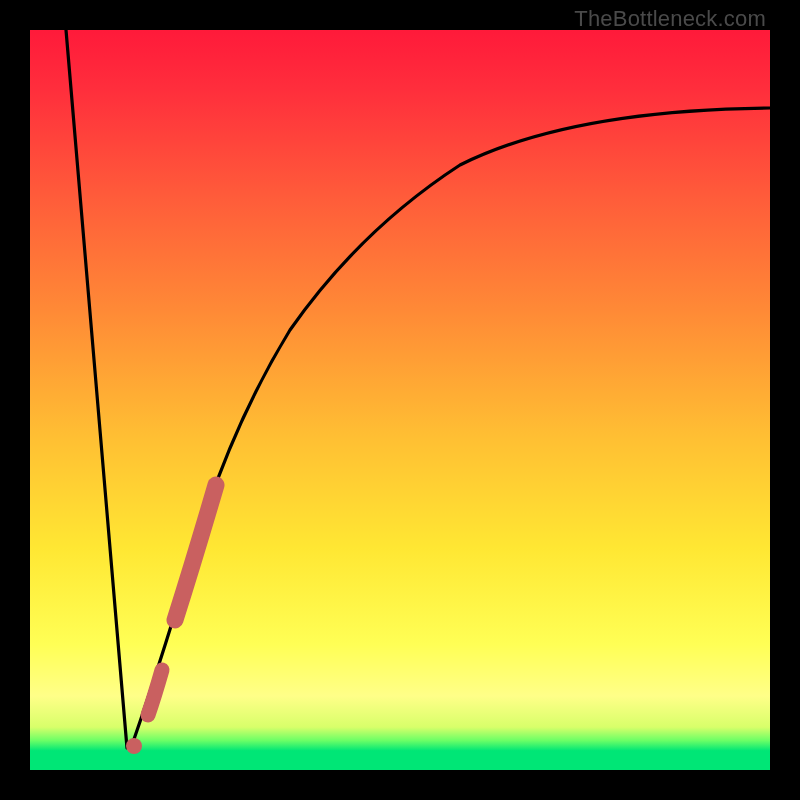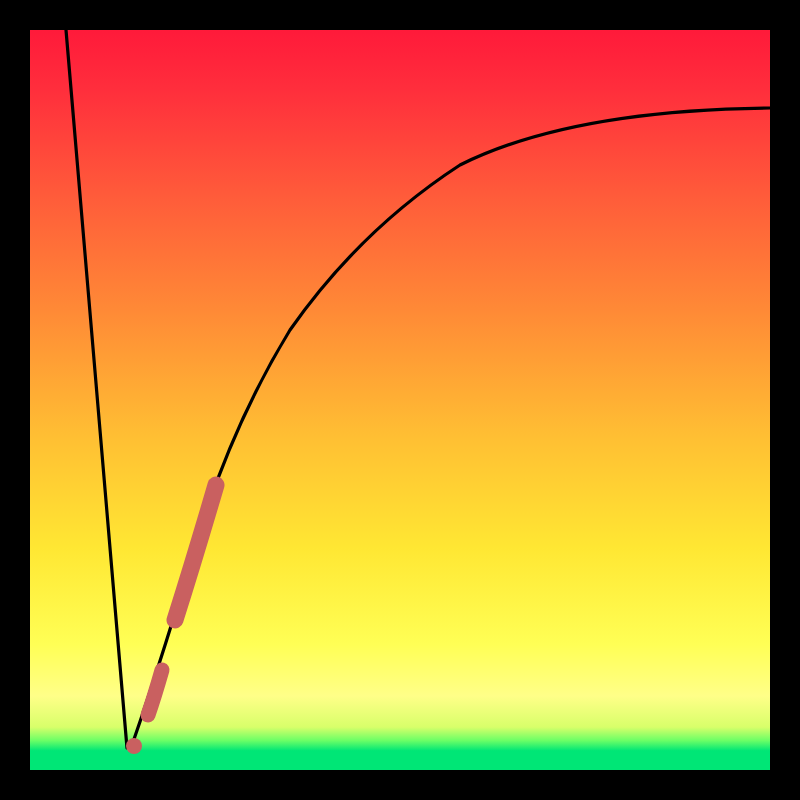--- a/index.html
+++ b/index.html
@@ -56,20 +56,21 @@
     width: 740px;
     height: 740px;
     overflow: visible;
   }
 </style>
 </head>
 <body>
 
 <div class="outer">
 
+  <div class="attribution">TheBottleneck.com</div>
 
   <div class="plot">
     <svg class="curve" viewBox="0 0 740 740" preserveAspectRatio="none">
 
       <path d="M 36 0
                L 97 718
                L 102 715
                Q 135 620 170 500
                Q 205 390 260 300
                Q 330 200 430 135

